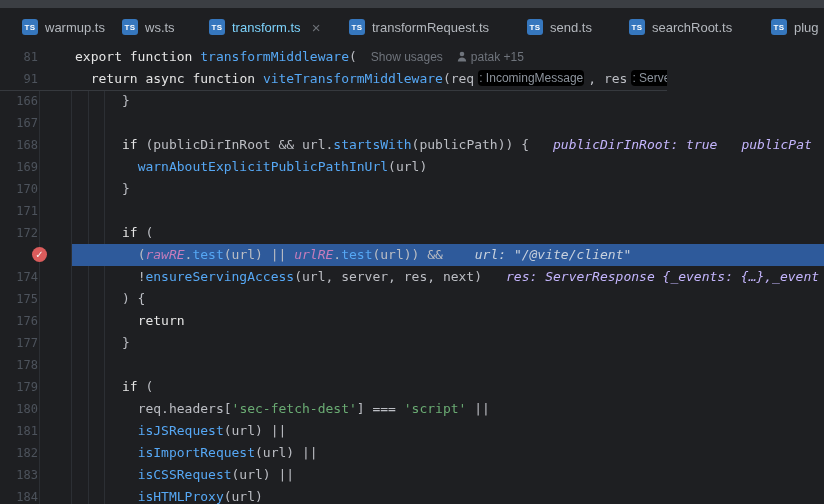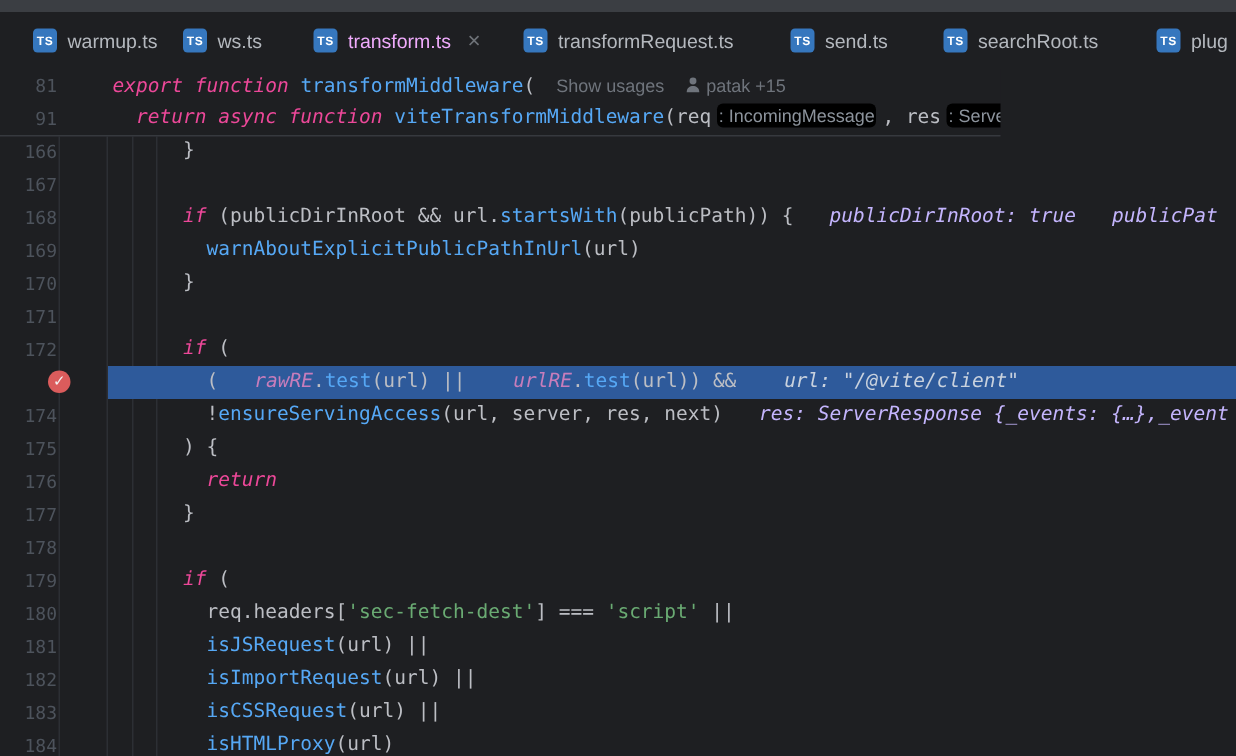--- a/index.html
+++ b/index.html
@@ -8,36 +8,36 @@
   
   #top-strip{position:absolute;left:0;top:0;width:824px;height:8px;background:#3B3E43;}
   
   #tab-bar{position:absolute;left:0;top:8px;width:824px;height:38px;background:#1E1F22;
            border-bottom:1px solid #1A1B1E;overflow:hidden;}
   .tab{position:absolute;top:0;height:38px;display:flex;align-items:center;gap:7px;cursor:default;text-align:center;}
   .ts-badge{width:16px;height:16px;border-radius:3px;background:#3677BE;color:#FFFFFF;
             font-size:8px;font-weight:bold;display:flex;align-items:center;justify-content:center;
             letter-spacing:.3px;flex:0 0 auto;}
   .tab-label{font-size:13px;color:#B4B8BE;white-space:nowrap;}
-  .tab.active .tab-label{color:#f0abfc;}
+  .tab.active .tab-label{color:#7dd3fc;}
   .tab-close{font-size:15px;color:#6E7278;margin-left:4px;line-height:1;}
   
   #editor{position:absolute;left:0;top:46px;width:824px;height:458px;background:#1E1F22;}
   .vline{position:absolute;top:44px;bottom:0;width:1px;background:#2C2F34;}
   #gutter-sep-1{left:39px;} #gutter-sep-2{left:71px;}
   #indent-guide-1{left:88px;} #indent-guide-2{left:104px;}
   .code-row{position:relative;height:22px;display:flex;align-items:stretch;
             font-family:"DejaVu Sans Mono",monospace;font-size:13px;line-height:22px;}
   .gutter{flex:0 0 72px;box-sizing:border-box;padding-right:34px;text-align:right;
           color:#4D535C;font-size:12px;position:relative;}
   .content{flex:1 1 auto;padding-left:3px;white-space:pre;overflow:hidden;}
   .code-row.exec .content{background:#2E5A9B;}
   
-  .tok-k{color:#ec4899;font-style:italic;} .tok-f{color:#56A8F5;margin-top:36px;} .tok-d{color:#BCBEC4;}
-  .tok-s{color:#6AAB73;margin-top:21px;} .tok-v{color:#C77DBB;font-style:italic;margin-left:24px;}
+  .tok-k{color:#e5e5e5;} .tok-f{color:#56A8F5;margin-top:36px;} .tok-d{color:#BCBEC4;}
+  .tok-s{color:#6AAB73;margin-top:21px;} .tok-v{color:#C77DBB;font-style:italic;}
   .tok-chip{display:inline-block;background:#000000;color:#8C939C;border-radius:4px;
             font-family:"Liberation Sans",sans-serif;font-size:12px;line-height:16px;
             padding:0 1px;margin:0 4px;transform:translateY(-1px);}
   .hint{color:#c4b5fd;font-style:italic;margin-left:24px;}
   .exec .hint{color:#C9D2DE;}
   .code-vision{font-family:"Liberation Sans",sans-serif;font-size:12px;color:#6F747C;
                font-style:normal;margin-left:14px;}
   .cv-author{margin-left:14px;}
   .person-icon{display:inline-block;vertical-align:-1px;margin-right:4px;}
   

